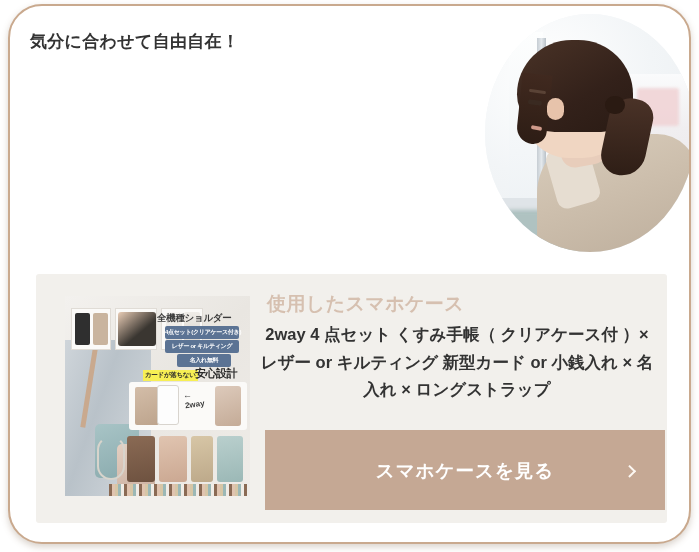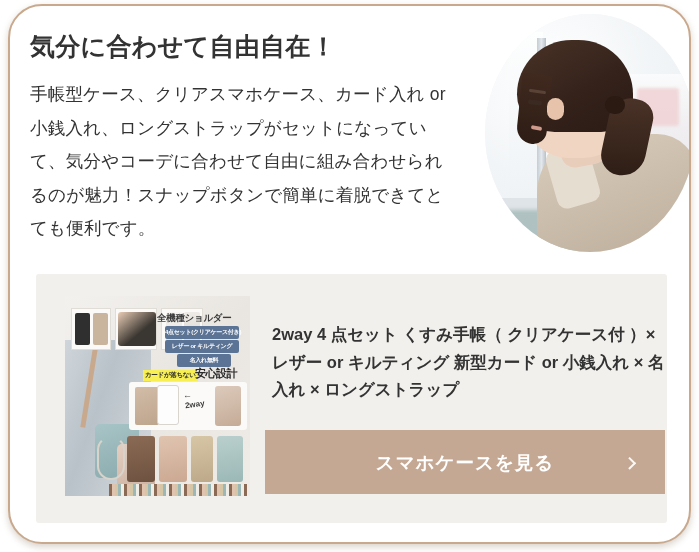--- a/index.html
+++ b/index.html
@@ -28,21 +28,21 @@
   
   .intro {
     position: relative;
     height: 258px;
   }
 
   .intro-title {
     position: absolute;
     left: 20px;
     top: 24px;
-    font-size: 25px;
+    font-size: 17px;
     font-weight: bold;
     color: #333333;
     letter-spacing: 0.3px;
     white-space: nowrap;
   }
 
   .intro-body {
     position: absolute;
     left: 20px;
     top: 72px;
@@ -299,36 +299,37 @@
     left: 231px;
     top: 17px;
     font-size: 19px;
     font-weight: bold;
     color: #d6c0b0;
     letter-spacing: 0.4px;
     white-space: nowrap;
   }
   .prod-desc {
     position: absolute;
-    left: 236px;
+    left: 222px;
     top: 47px;
     width: 398px;
     font-size: 16.5px;
     font-weight: bold;
     line-height: 1.68;
     color: #333333;
     letter-spacing: 0px;
+    text-align: center;
   }
 
   .cta-button {
     position: absolute;
     left: 229px;
     top: 156px;
     width: 400px;
-    height: 64px;
+    height: 80px;
     background: #c5a894;
     border: none;
     cursor: pointer;
     display: flex;
     align-items: center;
     justify-content: center;
     font-family: inherit;
   }
   .cta-label {
     font-size: 18.5px;
@@ -350,21 +351,20 @@
 </style>
 </head>
 <body>
 
 <div class="card">
 
   <div class="intro">
 
     <h2 class="intro-title">気分に合わせて自由自在！</h2>
 
-    <p class="intro-body">手帳型ケース、クリアスマホケース、カード入れ or 小銭入れ、ロングストラップがセットになっていて、気分やコーデに合わせて自由に組み合わせられるのが魅力！スナップボタンで簡単に着脱できてとても便利です。</p>
 
     <div class="photo-circle">
       <div class="ph-bg"></div>
       <div class="ph-window-l"></div>
       <div class="ph-mullion"></div>
       <div class="ph-shelf"></div>
       <div class="ph-pink"></div>
       <div class="ph-sill"></div>
       <div class="ph-teal"></div>
       <div class="ph-body"></div>
@@ -421,20 +421,21 @@
       </div>
 
       <div class="th-chain"></div>
       <div class="th-row th-r1"></div>
       <div class="th-row th-r2"></div>
       <div class="th-row th-r3"></div>
       <div class="th-row th-r4"></div>
       <div class="th-swatches"></div>
     </div>
 
+    <h3 class="prod-head">使用したスマホケース</h3>
 
     <p class="prod-desc">2way 4 点セット くすみ手帳（ クリアケース付 ）× レザー or キルティング 新型カード or 小銭入れ × 名入れ × ロングストラップ</p>
 
     <button class="cta-button">
       <span class="cta-label">スマホケースを見る</span>
       <span class="cta-chevron"></span>
     </button>
   </div>
 </div>
 

